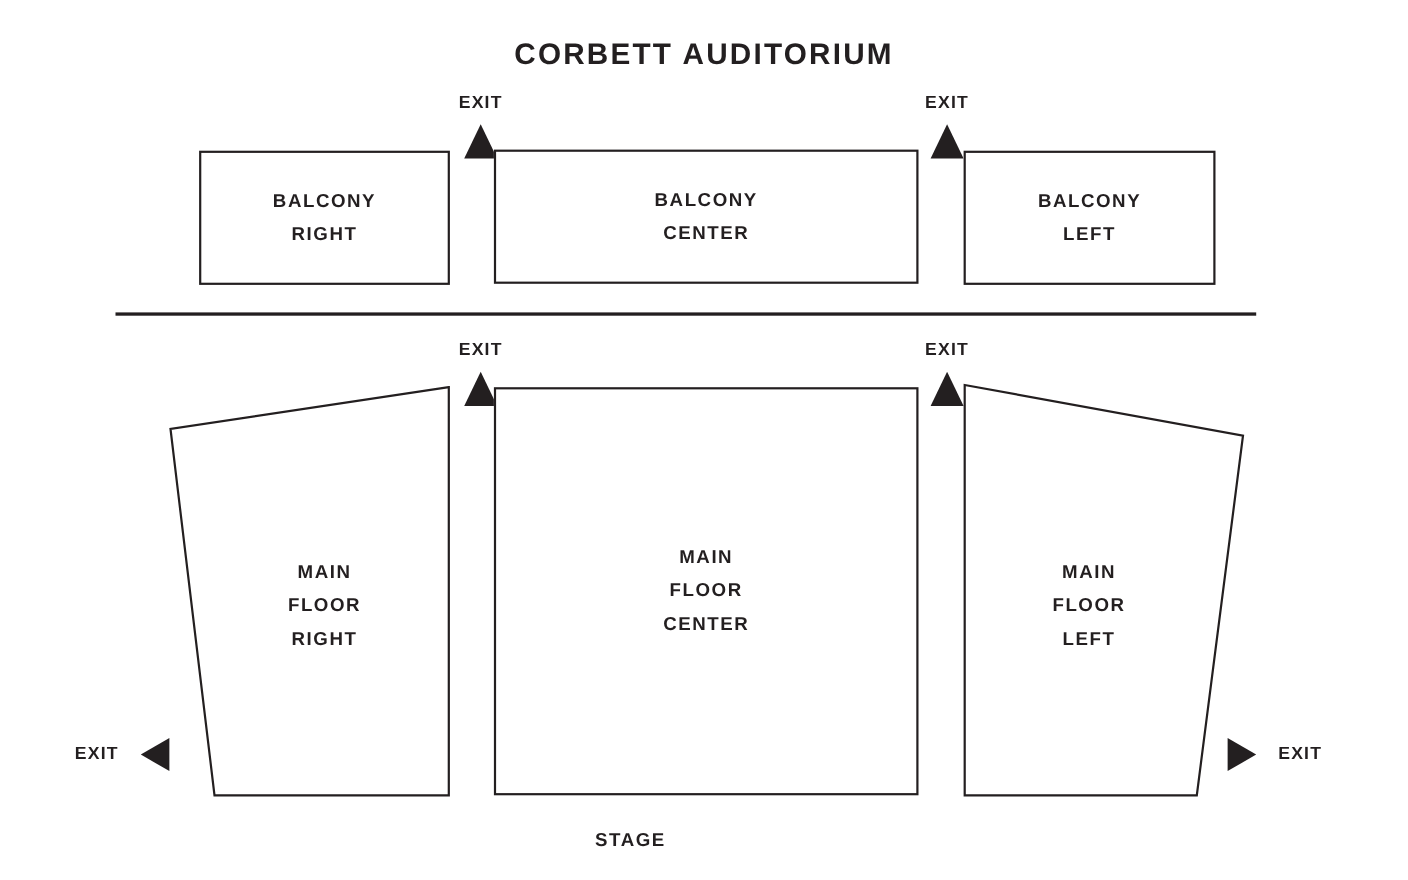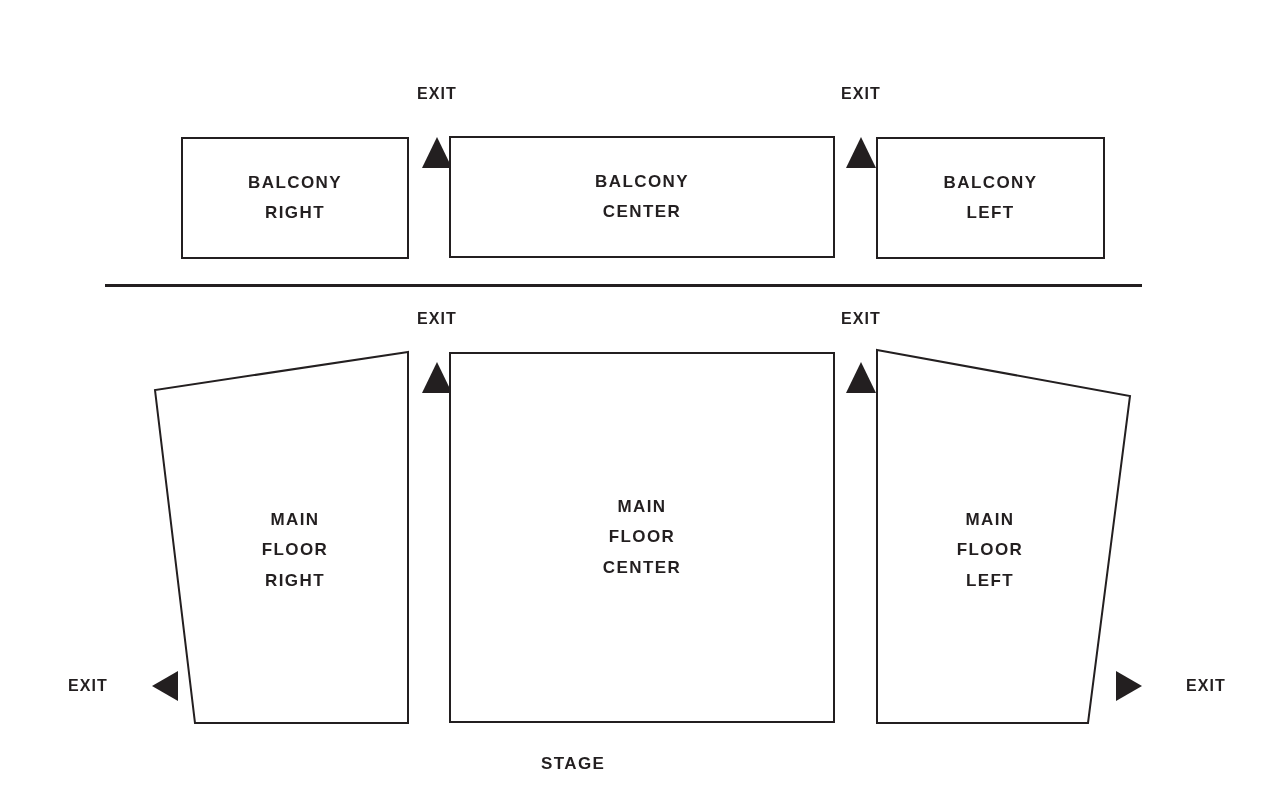--- a/index.html
+++ b/index.html
@@ -90,21 +90,20 @@
   
   .divider {
     position: absolute;
     background: #231f20;
     height: 3px;
   }
 
   
   .exit-marker {
     position: absolute;
-    gap: 24px;
   }
   .exit-marker .exit-text {
     font-size: 16px;
     font-weight: bold;
     letter-spacing: 1.1px;
     color: #231f20;
     line-height: 1;
     white-space: nowrap;
   }
 
@@ -157,20 +156,21 @@
     letter-spacing: 1.4px;
     color: #231f20;
     line-height: 1;
   }
 </style>
 </head>
 <body>
 
 <div id="seating-chart">
 
+  <div class="chart-title">CORBETT AUDITORIUM</div>
 
   <div class="exit-marker up" style="left: 417px; top: 86px;">
     <div class="exit-text">EXIT</div>
     <div class="tri-up"></div>
   </div>
 
   <div class="exit-marker up" style="left: 841px; top: 86px;">
     <div class="exit-text">EXIT</div>
     <div class="tri-up"></div>
   </div>

